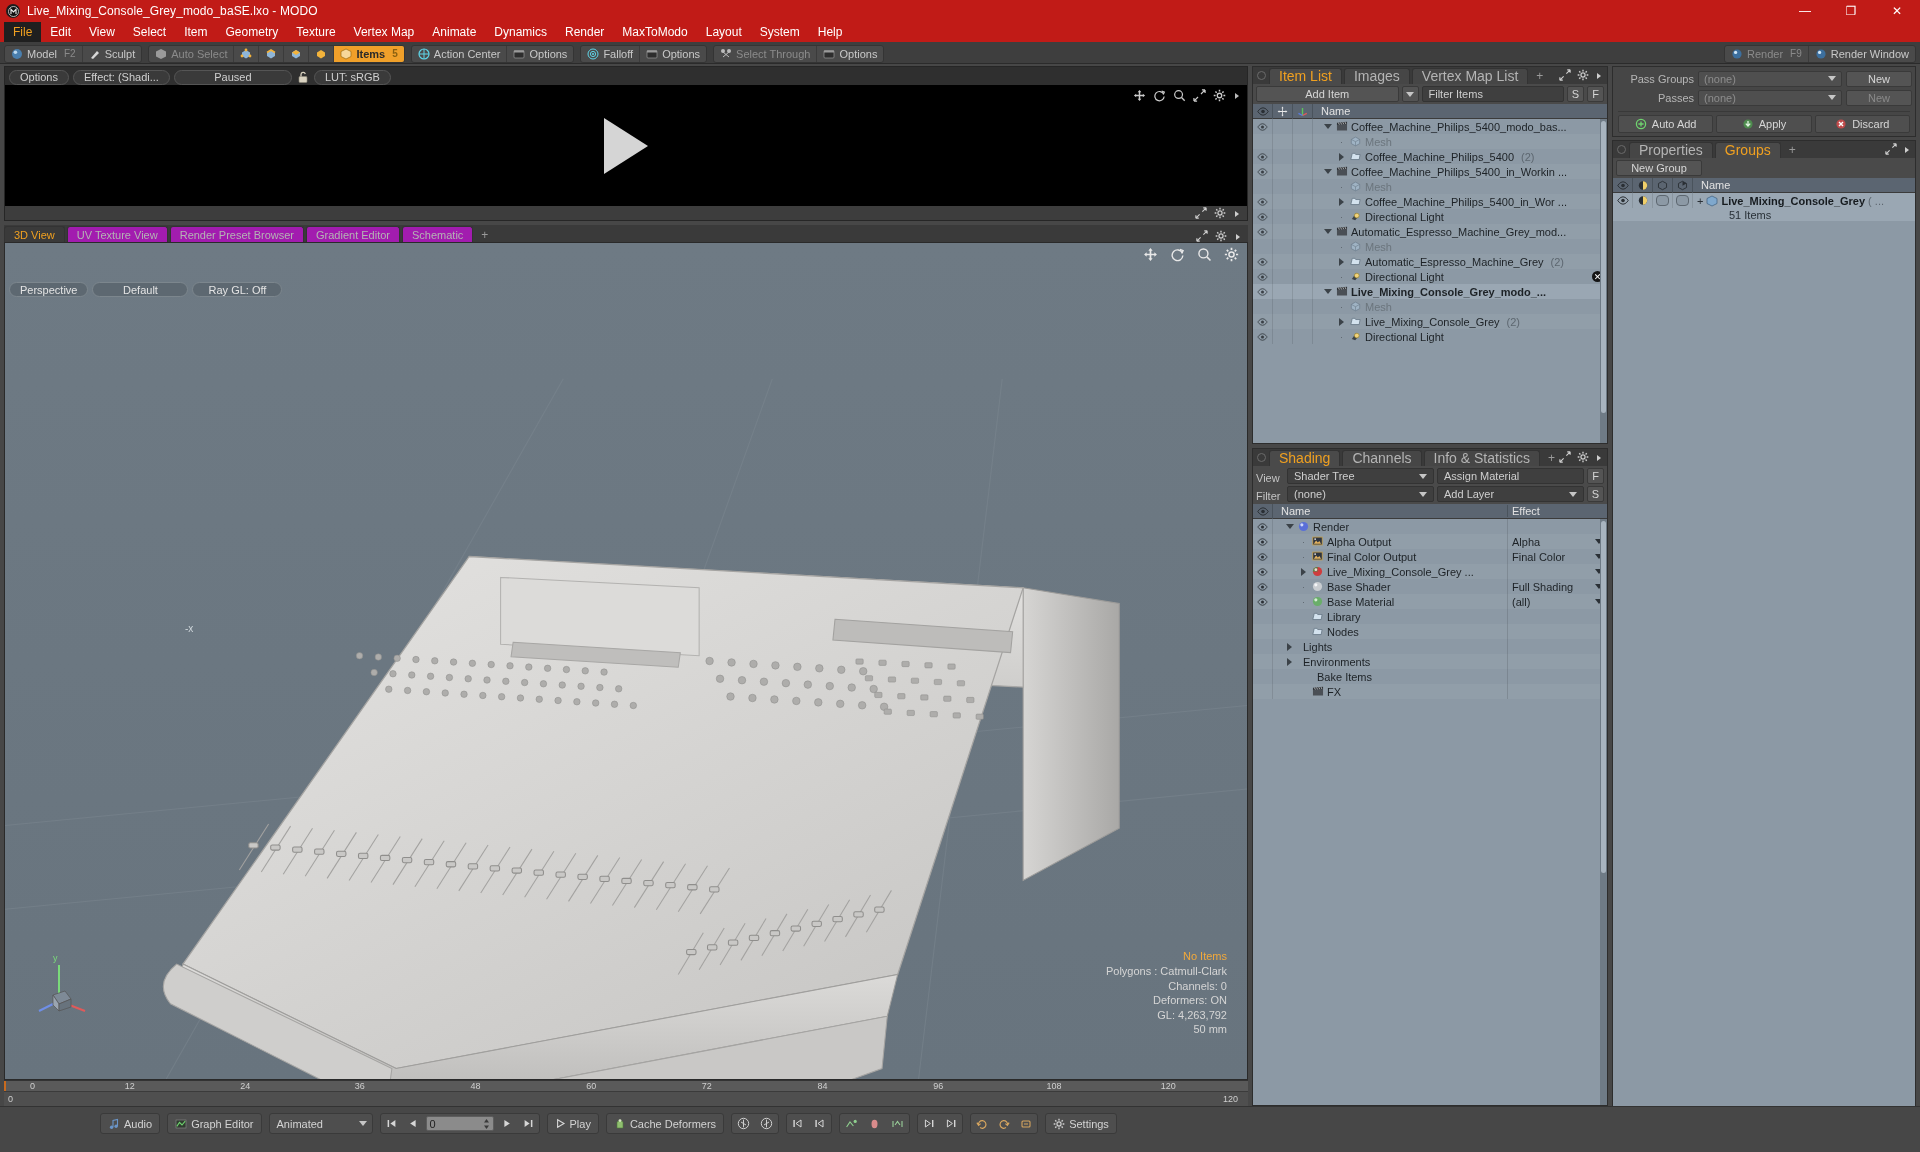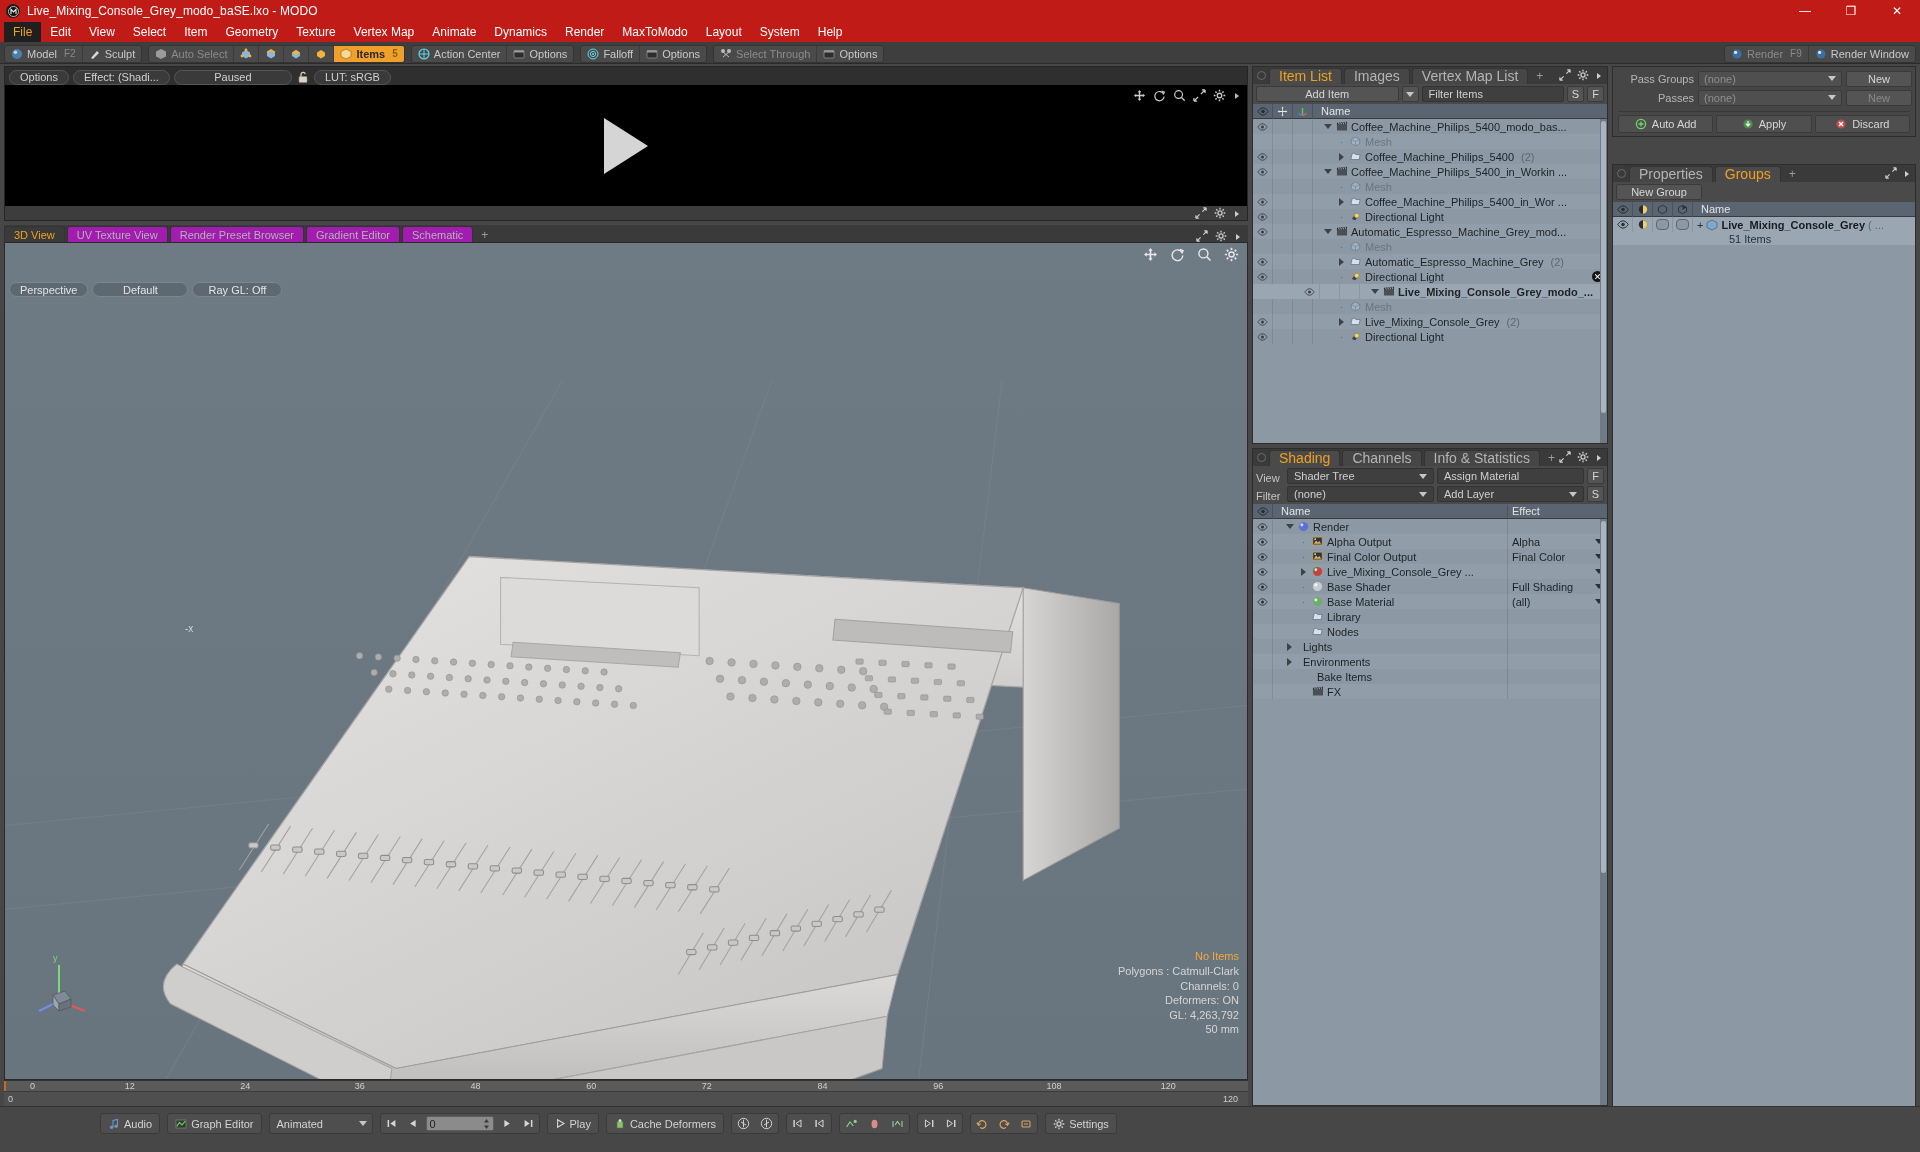--- a/index.html
+++ b/index.html
@@ -31,21 +31,21 @@
   .tbtn.dim{color:#8b8b8b;}
   .tbtn.on{background:#f0a02a;color:#2a2a2a;font-weight:bold;}
   .tbtn .kb{color:#8a8a8a;font-size:10px;margin-left:3px;}
   .ic{width:12px;height:12px;display:inline-block;flex:none;}
   .ic svg{display:block;}
 
   
   .body{position:absolute;top:64px;left:0;right:0;bottom:46px;display:flex;}
   .leftcol{width:1250px;display:flex;flex-direction:column;padding:2px 2px 0 4px;}
   .midcol{width:360px;display:flex;flex-direction:column;padding:2px 2px 0 2px;}
-  .rightcol{flex:1;display:flex;flex-direction:column;padding:2px 4px 0 2px;gap:24px;}
+  .rightcol{flex:1;display:flex;flex-direction:column;padding:2px 4px 0 2px;}
 
   
   .rpanel{height:155px;background:#2f2f2f;border:1px solid #262626;display:flex;flex-direction:column;}
   .rrow{display:flex;align-items:center;gap:4px;height:18px;padding:2px 4px 0 4px;}
   .pill{background:#3a3a3a;border:1px solid #555;border-radius:9px;height:15px;display:flex;
     align-items:center;justify-content:center;padding:0 10px;font-size:11px;color:#d0d0d0;white-space:nowrap;}
   .pill.wide{min-width:118px;}
   .pill.lut{min-width:72px;}
   .rendercanvas{flex:1;background:#000;position:relative;overflow:hidden;}
   .playtri{position:absolute;left:50%;top:50%;transform:translate(-50%,-50%);
@@ -60,21 +60,21 @@
     background:#a21caf;border:1px solid #333;border-bottom:none;border-radius:3px 3px 0 0;margin-right:2px;}
   .tab.sel{background:#3a3a3a;color:#f0a020;}
   .tabstrip .spacer{flex:1;}
   .tabstrip .tr{display:flex;gap:7px;align-items:center;padding-right:6px;}
 
   .viewport{flex:1;background:#6b7780;position:relative;overflow:hidden;border:1px solid #2a2a2a;}
   .vtoolrow{position:absolute;top:3px;left:4px;display:flex;gap:4px;z-index:6;}
   .vtoolrow .pill{background:#5d6871;border-color:#7c868d;color:#e4e4e4;margin-top:36px;}
   .vpicons2{position:absolute;right:8px;top:4px;display:flex;gap:12px;z-index:6;}
 
-  .statsov{position:absolute;right:8px;bottom:42px;text-align:right;font-size:11px;color:#d5d5d5;line-height:1.33;z-index:6;}
+  .statsov{position:absolute;right:20px;bottom:42px;text-align:right;font-size:11px;color:#d5d5d5;line-height:1.33;z-index:6;}
   .statsov .hi{color:#f2a93b;}
 
   
   .ruler{height:26px;background:#4f4f4f;border-top:1px solid #333;position:relative;}
   .rbar{position:absolute;left:0;right:0;top:0;height:11px;background:#5a5a5a;border-bottom:1px solid #3b3b3b;}
   .rbar .fill{position:absolute;left:0;top:0;bottom:0;width:2px;background:#c86a1e;}
   .rticks{position:absolute;left:0;right:0;top:0;height:13px;}
   .rtick{position:absolute;top:0;font-size:9px;color:#cfcfcf;transform:translateX(-50%);}
   .rlabels{position:absolute;left:0;right:0;top:13px;height:13px;}
   .rlabels .l{position:absolute;font-size:9px;color:#cfcfcf;}
@@ -103,21 +103,21 @@
   .thc{width:20px;display:flex;align-items:center;justify-content:center;border-right:1px solid #4a535c;height:15px;}
   .thname{flex:1;font-size:11px;color:#e2e2e2;padding-left:8px;}
   .theff{width:100px;font-size:11px;color:#e2e2e2;padding-left:4px;border-left:1px solid #4a535c;}
   .tbodyw{flex:1;overflow:hidden;position:relative;background:#8c99a5;}
   .trow{display:flex;height:15px;align-items:center;position:relative;}
   .trow .gut{width:20px;height:15px;display:flex;align-items:center;justify-content:center;border-right:1px solid rgba(0,0,0,.10);}
   .trow .nm{flex:1;display:flex;align-items:center;gap:3px;font-size:11px;color:#1d2226;overflow:hidden;white-space:nowrap;}
   .trow .eff{width:100px;display:flex;align-items:center;justify-content:space-between;font-size:11px;color:#1d2226;
      padding:0 4px;border-left:1px solid rgba(0,0,0,.12);height:15px;}
   .trow.alt{background:rgba(255,255,255,.05);}
-  .trow.sel{background:#9aa7b3;padding-left:47px;}
+  .trow.sel{background:#9aa7b3;}
   .trow .dim{color:#6b757d;}
   .trow b{font-weight:bold;}
   .trow .cnt{color:#5d6770;}
   .disc{width:11px;display:flex;align-items:center;justify-content:center;flex:none;}
   .tri-d{width:0;height:0;border-left:4px solid transparent;border-right:4px solid transparent;border-top:5px solid #3b4248;}
   .tri-r{width:0;height:0;border-top:4px solid transparent;border-bottom:4px solid transparent;border-left:5px solid #3b4248;}
   .dashdot{width:11px;color:#5a646c;font-size:9px;text-align:center;}
   .indent{display:inline-block;flex:none;}
   .eyec{opacity:.85}
   .xbadge{width:11px;height:11px;border-radius:50%;background:#151515;color:#fff;font-size:9px;

